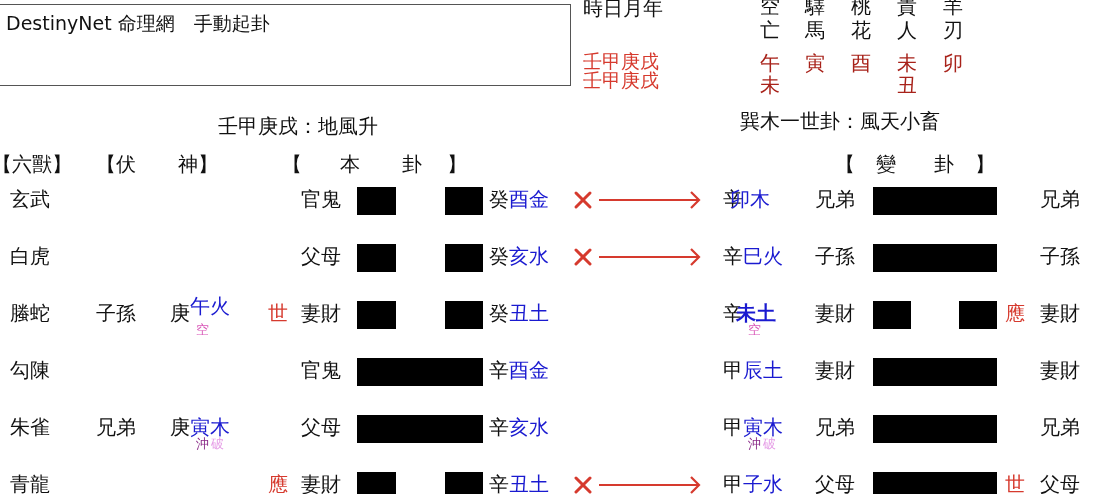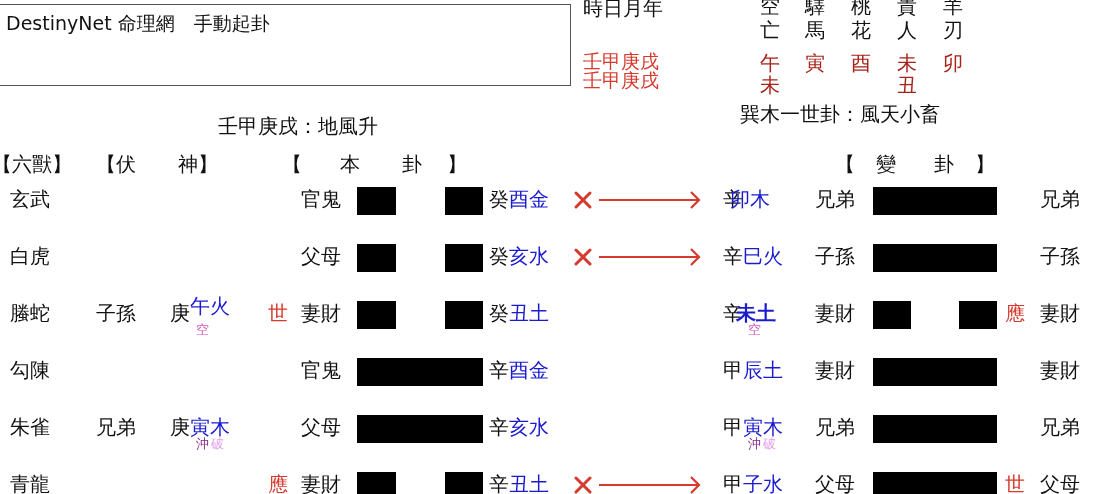--- a/index.html
+++ b/index.html
@@ -42,21 +42,21 @@
     <div class="abs t" style="left:897px; top:-6px;">貴</div>
     <div class="abs t" style="left:897px; top:18px;">人</div>
     <div class="abs t dkred" style="left:897px; top:51px;">未</div>
     <div class="abs t dkred" style="left:897px; top:73px;">丑</div>
     <div class="abs t" style="left:943px; top:-6px;">羊</div>
     <div class="abs t" style="left:943px; top:18px;">刃</div>
     <div class="abs t dkred" style="left:943px; top:51px;">卯</div>
   </div>
 
 <div class="abs t" style="left:218px; top:114px;">壬甲庚戌：地風升</div>
-<div class="abs t" style="left:740px; top:102px;">巽木一世卦：風天小畜</div>
+<div class="abs t" style="left:740px; top:109px;">巽木一世卦：風天小畜</div>
 
 <div class="abs t" style="left:-8px; top:152px;">【六獸】</div>
 <div class="abs t" style="left:96px; top:152px;">【伏</div>
 <div class="abs t" style="left:178px; top:152px;">神】</div>
 <div class="abs t" style="left:282px; top:152px;">【</div>
 <div class="abs t" style="left:340px; top:152px;">本</div>
 <div class="abs t" style="left:402px; top:152px;">卦</div>
 <div class="abs t" style="left:447px; top:152px;">】</div>
 <div class="abs t" style="left:835px; top:152px;">【</div>
 <div class="abs t" style="left:876px; top:152px;">變</div>

